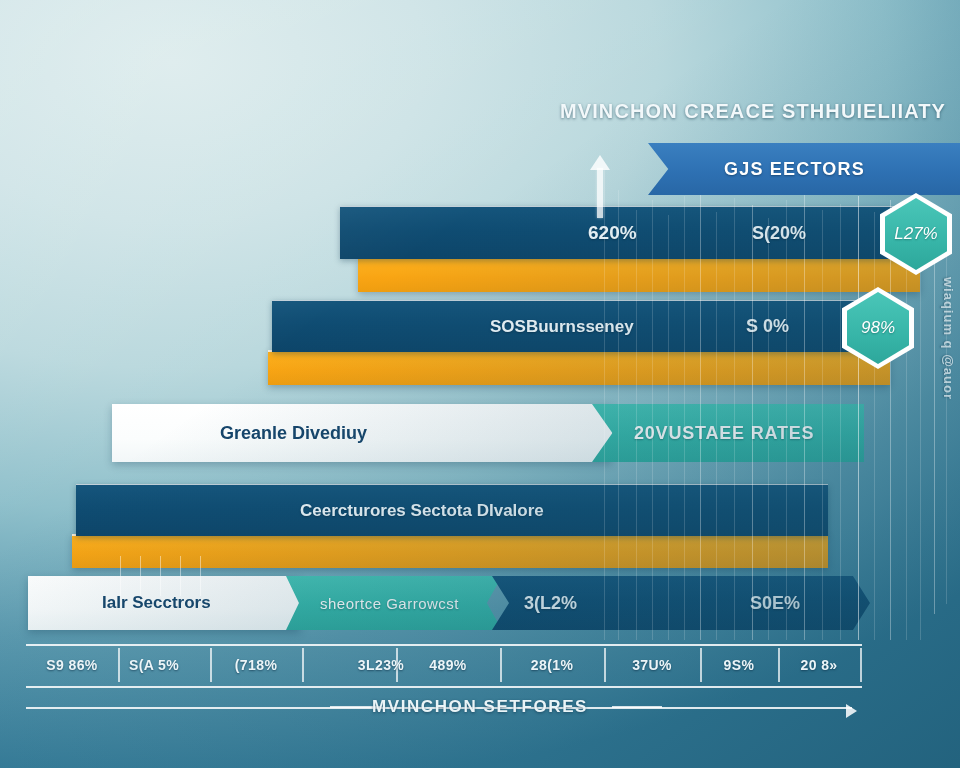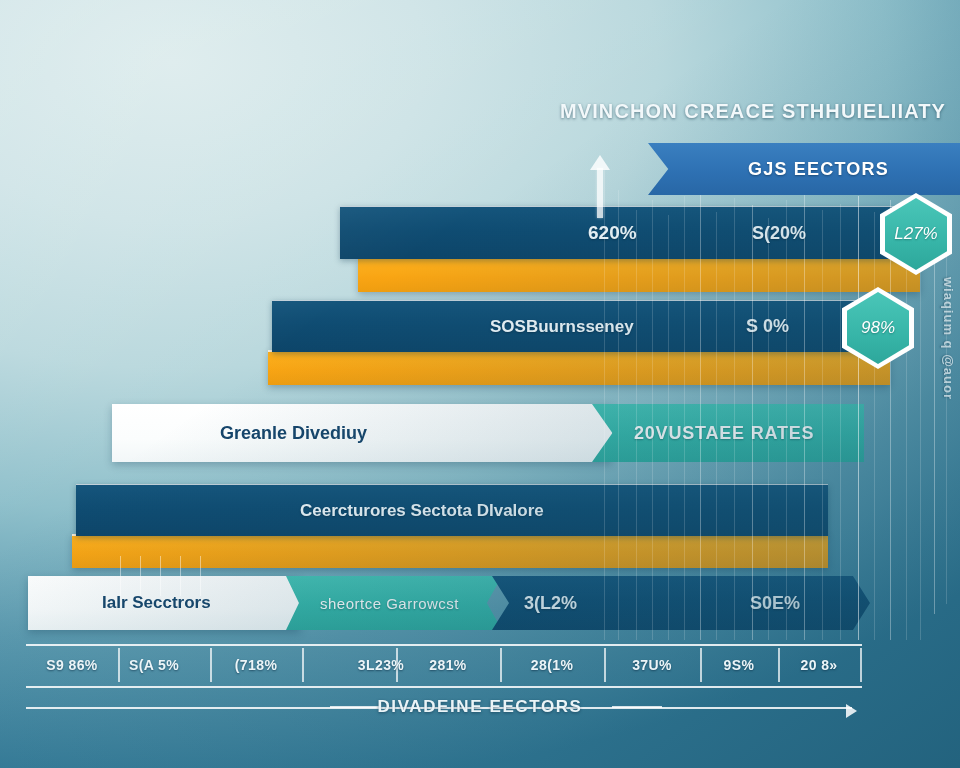--- a/index.html
+++ b/index.html
@@ -38,21 +38,21 @@
   
   .banner{
     position:absolute;z-index:6;left:648px;top:143px;width:312px;height:52px;
     background:linear-gradient(180deg,#3a7fc0 0%,#2e71b3 55%,#2867a6 100%);
     box-shadow:0 3px 7px rgba(14,52,80,0.38);
     clip-path:polygon(0% 0%, 100% 0%, 100% 100%, 0% 100%, 6.5% 50%);
     display:flex;align-items:center;
   }
   .banner .lbl{
     color:#ffffff;font-size:18px;font-weight:700;letter-spacing:1.2px;
-    margin-left:100px;text-shadow:0 1px 2px rgba(10,40,66,0.5);white-space:nowrap;
+    margin-left:76px;text-shadow:0 1px 2px rgba(10,40,66,0.5);white-space:nowrap;
   }
 
   
   .navy{
     position:absolute;
     background:linear-gradient(180deg,#15557c 0%,#0f4c72 45%,#0d4569 100%);
     box-shadow:0 2px 6px rgba(12,52,76,0.35);
     display:flex;align-items:center;
     border-top:1px solid rgba(255,255,255,0.75);
   }
@@ -258,27 +258,27 @@
   <div class="tickdiv" style="left:500px;top:648px;height:34px;"></div>
   <div class="tickdiv" style="left:604px;top:648px;height:34px;"></div>
   <div class="tickdiv" style="left:700px;top:648px;height:34px;"></div>
   <div class="tickdiv" style="left:778px;top:648px;height:34px;"></div>
   <div class="tickdiv" style="left:860px;top:648px;height:34px;"></div>
 
   <div class="tickbox" style="left:26px;top:648px;width:92px;height:34px;">S9 86%</div>
   <div class="tickbox" style="left:102px;top:648px;width:104px;height:34px;">S(A 5%</div>
   <div class="tickbox" style="left:210px;top:648px;width:92px;height:34px;">(718%</div>
   <div class="tickbox" style="left:302px;top:648px;width:94px;height:34px;padding-left:32px;">3L23%</div>
-  <div class="tickbox" style="left:396px;top:648px;width:104px;height:34px;">281%</div>
+  <div class="tickbox" style="left:396px;top:648px;width:104px;height:34px;">489%</div>
   <div class="tickbox" style="left:500px;top:648px;width:104px;height:34px;">28(1%</div>
   <div class="tickbox" style="left:604px;top:648px;width:96px;height:34px;">37U%</div>
   <div class="tickbox" style="left:700px;top:648px;width:78px;height:34px;">9S%</div>
   <div class="tickbox" style="left:778px;top:648px;width:82px;height:34px;">20 8»</div>
 
   <div class="caprule" style="left:330px;"></div>
-  <div class="caption">DIVADEINE EECTORS</div>
+  <div class="caption">MVINCHON SETFORES</div>
   <div class="caprule" style="left:612px;"></div>
   <div class="axisline" style="left:26px;top:707px;width:826px;"></div>
   <div class="endarrow"></div>
 
   <div class="vlabel">wiaqium q @auor</div>
 
 </div>
 
 </body></html>

